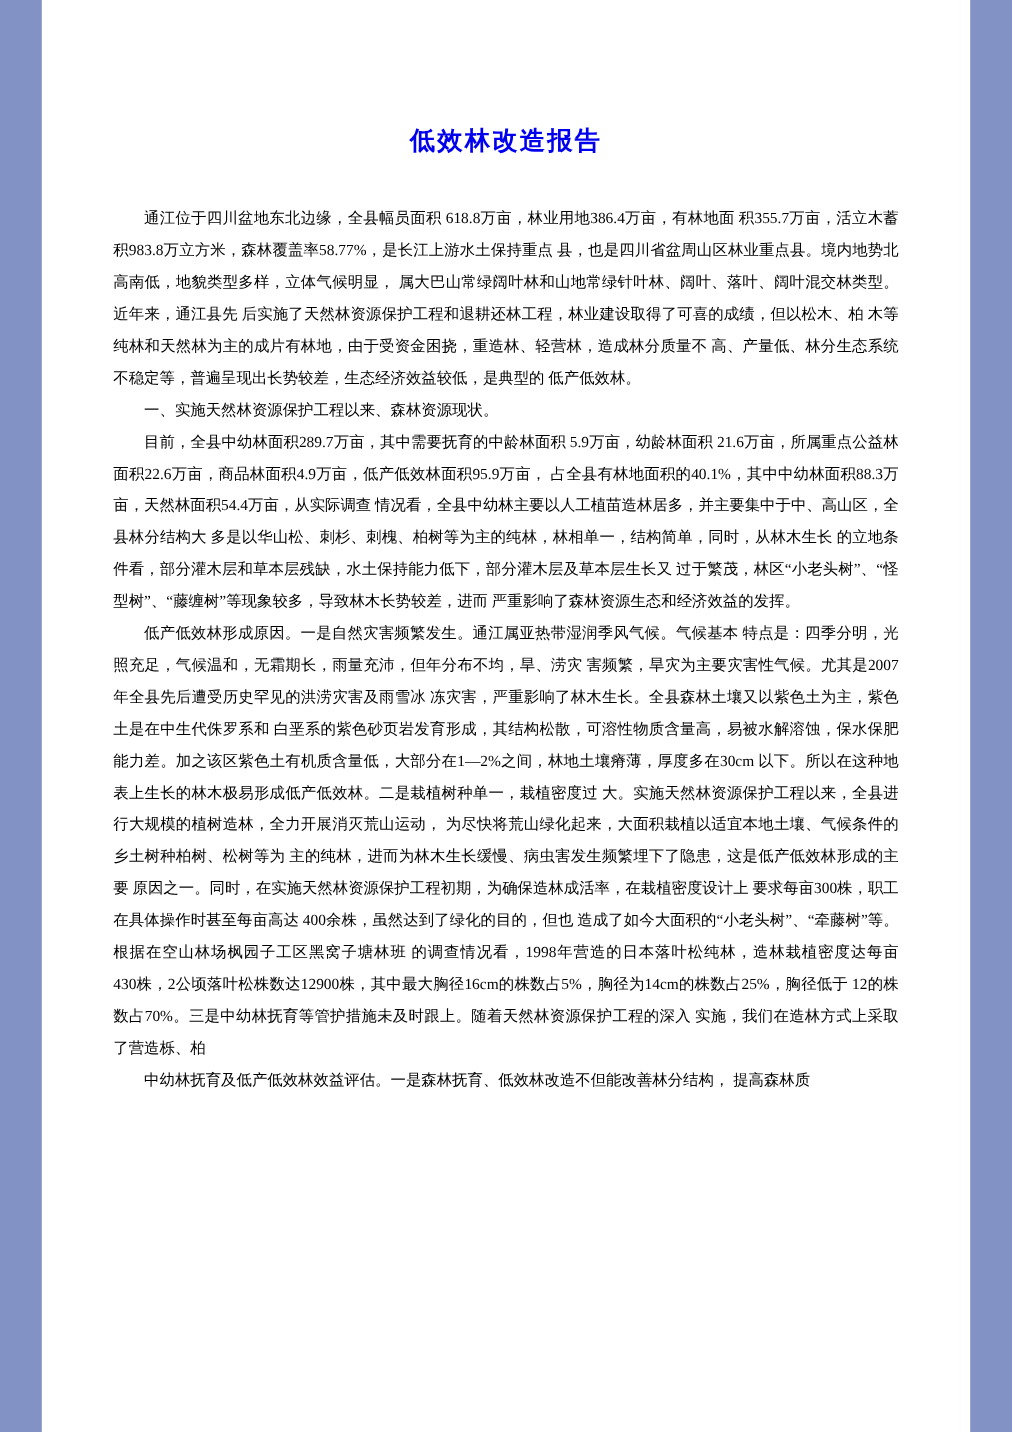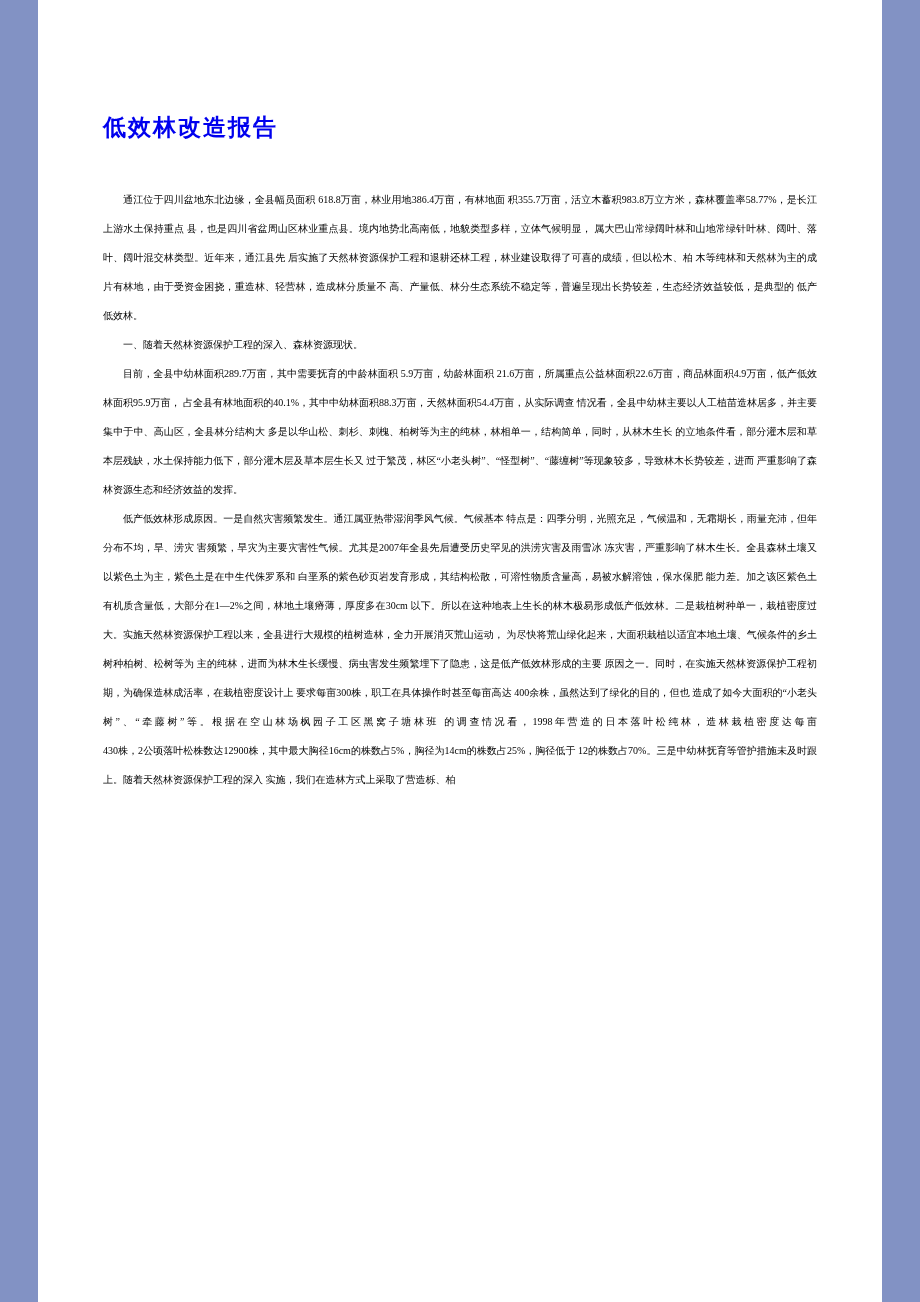--- a/index.html
+++ b/index.html
@@ -16,45 +16,46 @@
   .paper {
     width: 844px;
     height: 1302px;
     margin: 0 auto;
     background: #ffffff;
     box-sizing: border-box;
     padding: 112px 65px 0 65px;
   }
   .doc-title {
     margin: 0 0 42px 0;
-    text-align: left;
+    text-align: center;
     font-size: 23px;
     font-weight: bold;
     letter-spacing: 2px;
     color: #0000ee;
   }
   .doc-body {
-    font-size: 10px;
+    font-size: 14px;
     line-height: 29px;
     color: #000000;
     text-align: justify;
     text-justify: inter-ideograph;
   }
   p.para {
     margin: 0;
     padding: 0;
   }
   p.para.indent {
     text-indent: 2em;
   }
 </style>
 </head>
 <body style="background: rgb(130, 146, 196);">
 
 <div class="paper" style="background: rgb(255, 255, 255);">
   <h1 class="doc-title" style="color: rgb(0, 0, 238);">低效林改造报告</h1>
   <div class="doc-body" style="color: rgb(0, 0, 0);">
       <p class="para indent">通江位于四川盆地东北边缘，全县幅员面积 618.8万亩，林业用地386.4万亩，有林地面 积355.7万亩，活立木蓄积983.8万立方米，森林覆盖率58.77%，是长江上游水土保持重点 县，也是四川省盆周山区林业重点县。境内地势北高南低，地貌类型多样，立体气候明显， 属大巴山常绿阔叶林和山地常绿针叶林、阔叶、落叶、阔叶混交林类型。近年来，通江县先 后实施了天然林资源保护工程和退耕还林工程，林业建设取得了可喜的成绩，但以松木、柏 木等纯林和天然林为主的成片有林地，由于受资金困挠，重造林、轻营林，造成林分质量不 高、产量低、林分生态系统不稳定等，普遍呈现出长势较差，生态经济效益较低，是典型的 低产低效林。</p>
-      <p class="para indent">一、随着天然林资源保护工程的深入、森林资源现状。</p>
+      <p class="para indent">一、实施天然林资源保护工程以来、森林资源现状。</p>
       <p class="para indent">目前，全县中幼林面积289.7万亩，其中需要抚育的中龄林面积 5.9万亩，幼龄林面积 21.6万亩，所属重点公益林面积22.6万亩，商品林面积4.9万亩，低产低效林面积95.9万亩， 占全县有林地面积的40.1%，其中中幼林面积88.3万亩，天然林面积54.4万亩，从实际调查 情况看，全县中幼林主要以人工植苗造林居多，并主要集中于中、高山区，全县林分结构大 多是以华山松、刺杉、刺槐、柏树等为主的纯林，林相单一，结构简单，同时，从林木生长 的立地条件看，部分灌木层和草本层残缺，水土保持能力低下，部分灌木层及草本层生长又 过于繁茂，林区“小老头树”、“怪型树”、“藤缠树”等现象较多，导致林木长势较差，进而 严重影响了森林资源生态和经济效益的发挥。</p>
       <p class="para indent">低产低效林形成原因。一是自然灾害频繁发生。通江属亚热带湿润季风气候。气候基本 特点是：四季分明，光照充足，气候温和，无霜期长，雨量充沛，但年分布不均，旱、涝灾 害频繁，旱灾为主要灾害性气候。尤其是2007年全县先后遭受历史罕见的洪涝灾害及雨雪冰 冻灾害，严重影响了林木生长。全县森林土壤又以紫色土为主，紫色土是在中生代侏罗系和 白垩系的紫色砂页岩发育形成，其结构松散，可溶性物质含量高，易被水解溶蚀，保水保肥 能力差。加之该区紫色土有机质含量低，大部分在1—2%之间，林地土壤瘠薄，厚度多在30cm 以下。所以在这种地表上生长的林木极易形成低产低效林。二是栽植树种单一，栽植密度过 大。实施天然林资源保护工程以来，全县进行大规模的植树造林，全力开展消灭荒山运动， 为尽快将荒山绿化起来，大面积栽植以适宜本地土壤、气候条件的乡土树种柏树、松树等为 主的纯林，进而为林木生长缓慢、病虫害发生频繁埋下了隐患，这是低产低效林形成的主要 原因之一。同时，在实施天然林资源保护工程初期，为确保造林成活率，在栽植密度设计上 要求每亩300株，职工在具体操作时甚至每亩高达 400余株，虽然达到了绿化的目的，但也 造成了如今大面积的“小老头树”、“牵藤树”等。根据在空山林场枫园子工区黑窝子塘林班 的调查情况看，1998年营造的日本落叶松纯林，造林栽植密度达每亩　　　　　　　　　　　　　　　　　　　　　　　　430株，2公顷落叶松株数达12900株，其中最大胸径16cm的株数占5%，胸径为14cm的株数占25%，胸径低于 12的株数占70%。三是中幼林抚育等管护措施未及时跟上。随着天然林资源保护工程的深入 实施，我们在造林方式上采取了营造栎、柏</p>
+      <p class="para indent">中幼林抚育及低产低效林效益评估。一是森林抚育、低效林改造不但能改善林分结构， 提高森林质</p>
     </div>
 </div>
 
 </body></html>

